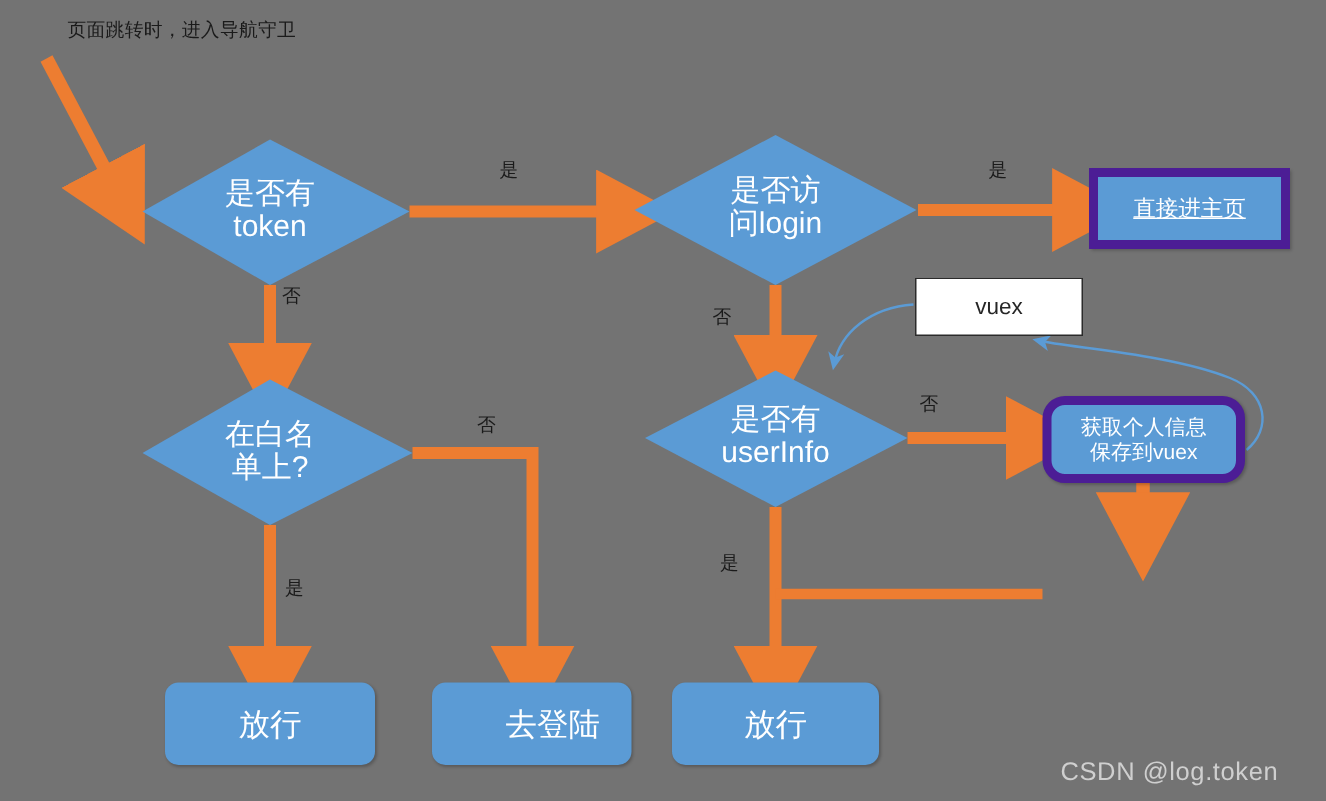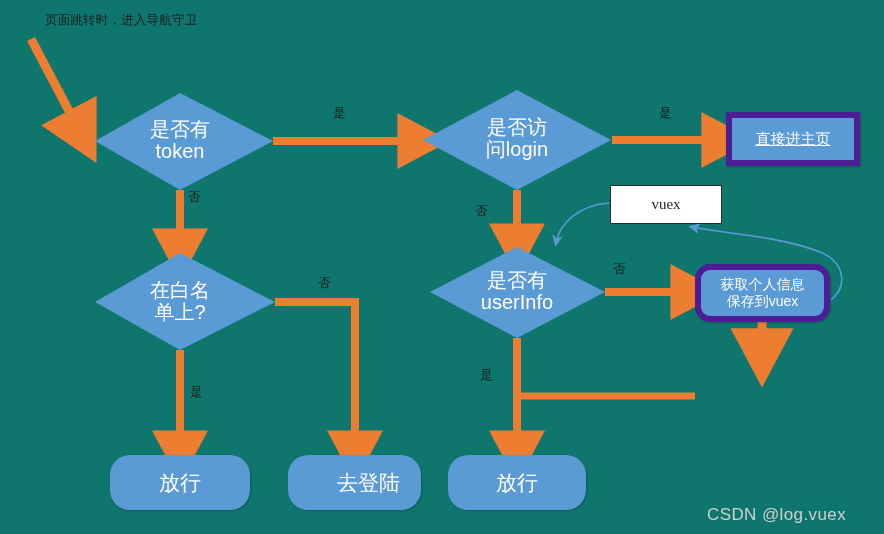--- a/index.html
+++ b/index.html
@@ -1,28 +1,28 @@
 <!DOCTYPE html>
 <html><head>
 <meta charset="utf-8">
 <style>
   html,body{margin:0;padding:0;background:#ffffff;}
   body{width:884px;height:534px;overflow:hidden;
        font-family:"Liberation Sans","DejaVu Sans",sans-serif;}
-  #stage{position:relative;width:884px;height:534px;background:#0f766e;}
+  #stage{position:relative;width:884px;height:534px;background:#737373;}
   svg.layer{position:absolute;left:0;top:0;width:884px;height:534px;}
   .node{position:absolute;box-sizing:border-box;display:flex;align-items:center;
         justify-content:center;text-align:center;color:#ffffff;}
   .dlabel{position:absolute;color:#fff;text-align:center;line-height:1.12;
           white-space:pre-line;font-size:17px;}
   .rectbox{background:#5B9BD5;border:6px solid #4c1d95;
            box-shadow:1px 1px 2px rgba(0,0,0,.22);}
-  .roundbox{background:#5B9BD5;border-radius:20px;
+  .roundbox{background:#5B9BD5;border-radius:9px;
             box-shadow:1px 1px 2px rgba(0,0,0,.22);}
-  .plainbox{background:#ffffff;border:1.5px solid #2b2b2b;color:#262626;font-family:Liberation Serif, serif;}
+  .plainbox{background:#ffffff;border:1.5px solid #2b2b2b;color:#262626;}
   .title{position:absolute;color:#1a1a1a;font-size:12.5px;letter-spacing:.2px;}
   .edgelab{position:absolute;color:#1a1a1a;font-size:12.5px;}
   .wmk{position:absolute;color:#cfcfcf;font-size:17px;letter-spacing:.4px;}
   .u{text-decoration:underline;}
   .t17{font-size:20px;}
   .t15{font-size:15px;}
   .t14{font-size:14px;line-height:1.22;}
   .t21{font-size:21px;}
 </style>
 </head>
@@ -149,14 +149,14 @@
 
   <div class="edgelab" style="left:333px;top:105px;">是</div>
   <div class="edgelab" style="left:188px;top:189px;">否</div>
   <div class="edgelab" style="left:659px;top:105px;">是</div>
   <div class="edgelab" style="left:475px;top:203px;">否</div>
   <div class="edgelab" style="left:318px;top:275px;">否</div>
   <div class="edgelab" style="left:190px;top:384px;">是</div>
   <div class="edgelab" style="left:613px;top:261px;">否</div>
   <div class="edgelab" style="left:480px;top:367px;">是</div>
 
-  <div class="wmk" style="left:707px;top:505px;">CSDN @log.vuex</div>
+  <div class="wmk" style="left:707px;top:505px;">CSDN @log.token</div>
 </div>
 
 </body></html>

